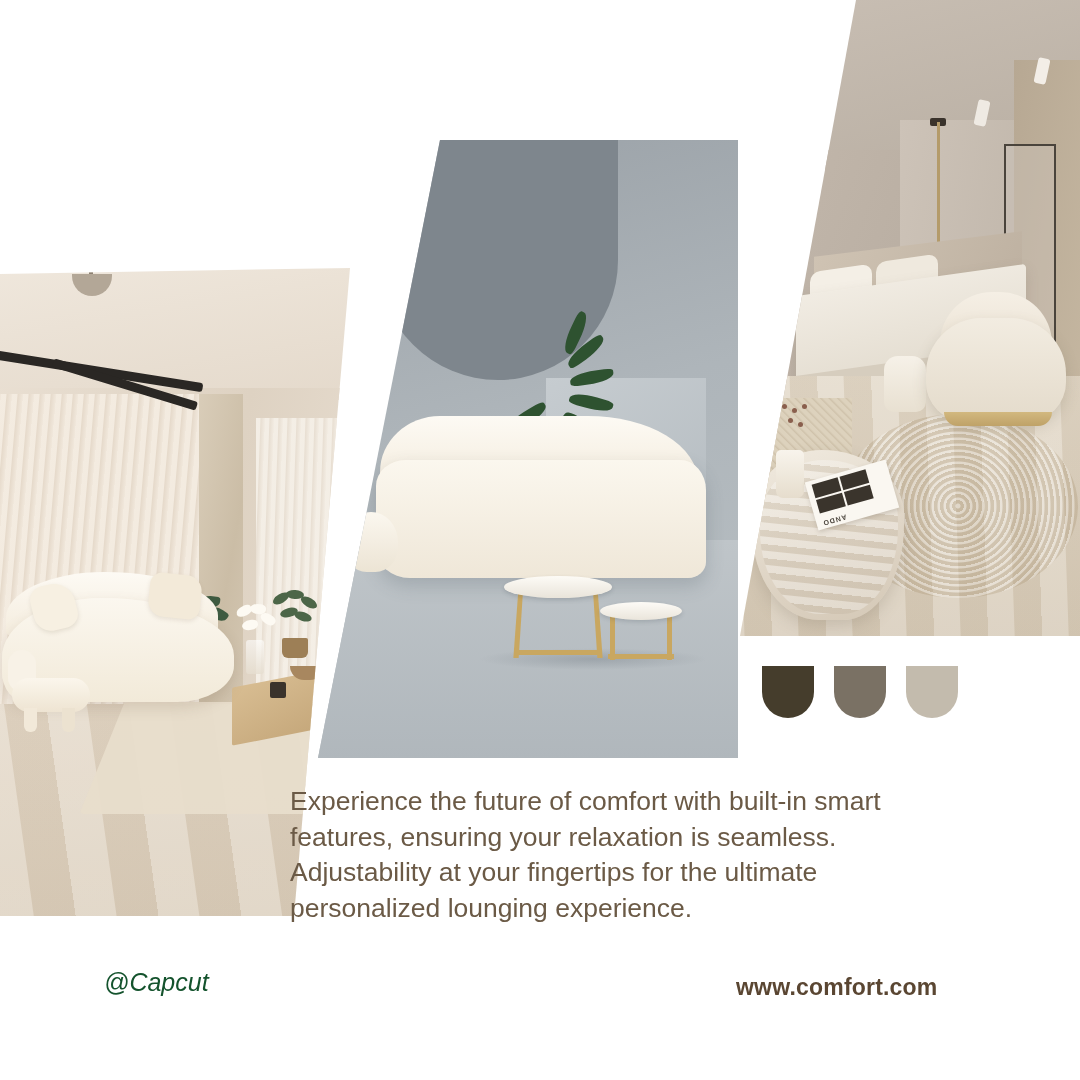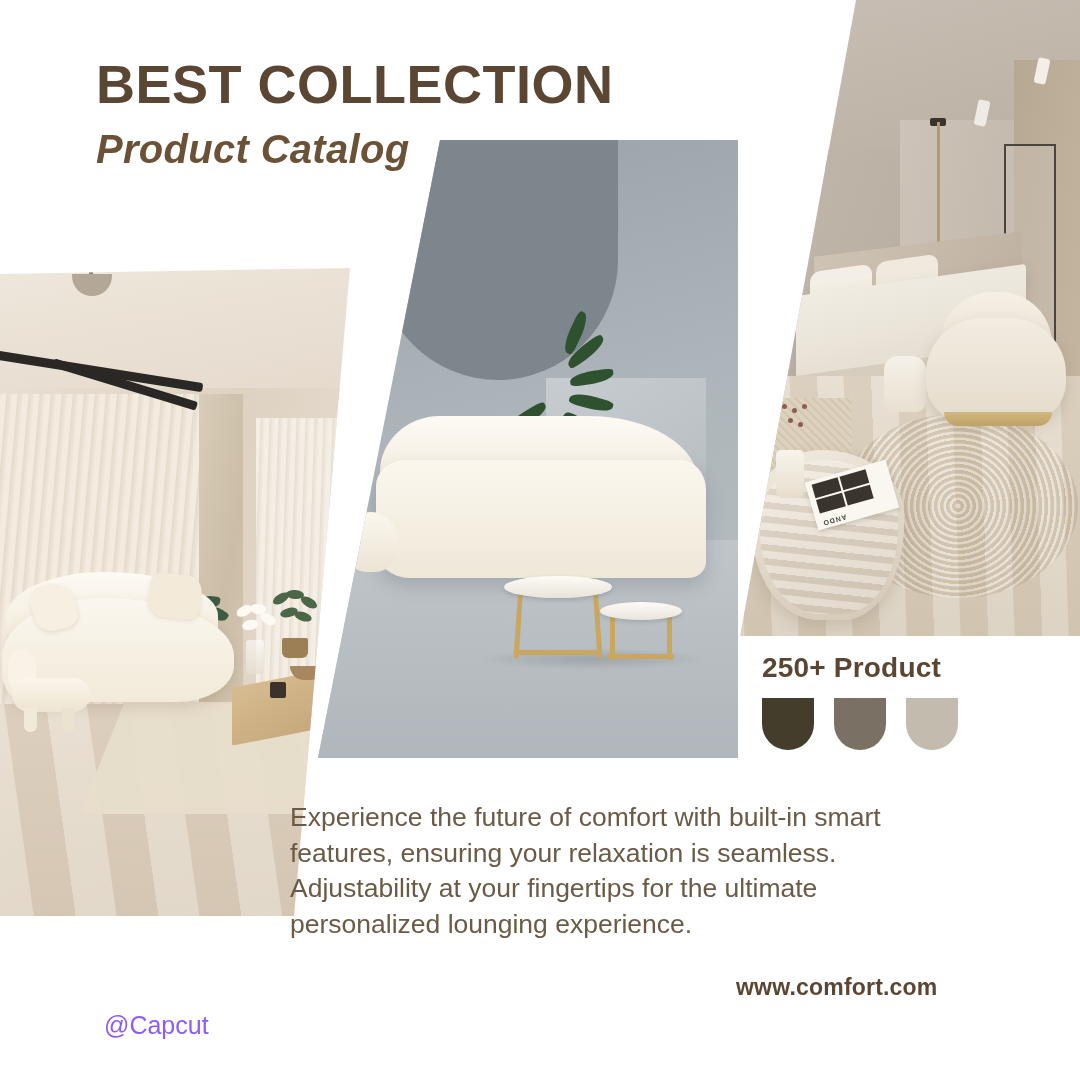--- a/index.html
+++ b/index.html
@@ -225,43 +225,39 @@
   .product-block { position:absolute; left:762px; top:652px; z-index:40; }
   .product-count {
     font-size:28px; font-weight:bold; color:#5A4632; letter-spacing:0.2px;
     white-space:nowrap;
   }
   .swatches { display:flex; gap:20px; margin-top:14px; }
   .swatch { width:52px; height:52px; border-radius:0 0 26px 26px; }
 
   
   .body-copy {
-    position:absolute; left:290px; top:800px; width:668px; z-index:40;
+    position:absolute; left:290px; top:784px; width:668px; z-index:40;
     font-size:26.5px; line-height:1.34; color:#6b5a46;
   }
 
   
   .handle {
-    position:absolute; left:104px; top:1011px; z-index:40;
-    font-size:25px; color:#8b5cf6;
+    position:absolute; left:104px; top:968px; z-index:40;
+    font-size:25px; color:#14532d;font-style:italic;
   }
   .website {
     position:absolute; left:736px; top:974px; z-index:40;
     font-size:23px; font-weight:bold; color:#5A4632; letter-spacing:0.2px;
   }
 </style>
 </head>
 <body>
 
 <div id="poster">
 
-  <div class="header">
-    <div class="headline" style="color: rgb(90, 70, 50);">BEST COLLECTION</div>
-    <div class="subheadline" style="color: rgb(107, 82, 55);">Product Catalog</div>
-  </div>
 
   <div class="panel" id="panel-left">
     <div class="scene">
       <div class="L-ceiling"></div>
       <div class="L-wall"></div>
       <div class="L-curtain"></div>
       <div class="L-column"></div>
       <div class="L-curtain2"></div>
       <div class="L-rail"></div>
       <div class="L-rail2"></div>
@@ -370,21 +366,20 @@
             <i></i>
             <i></i>
             <i></i>
         </div>
         <div class="R-booktitle">ANDO</div>
       </div>
     </div>
   </div>
 
   <div class="product-block">
-    <div class="product-count">250+ Product</div>
     <div class="swatches">
       <div class="swatch" style="background: rgb(69, 61, 44);"></div>
       <div class="swatch" style="background: rgb(122, 113, 100);"></div>
       <div class="swatch" style="background: rgb(195, 187, 173);"></div>
     </div>
   </div>
 
   <div class="body-copy">Experience the future of comfort with built-in smart features, ensuring your relaxation is seamless. Adjustability at your fingertips for the ultimate personalized lounging experience.</div>
 
   <div class="handle">@Capcut</div>

